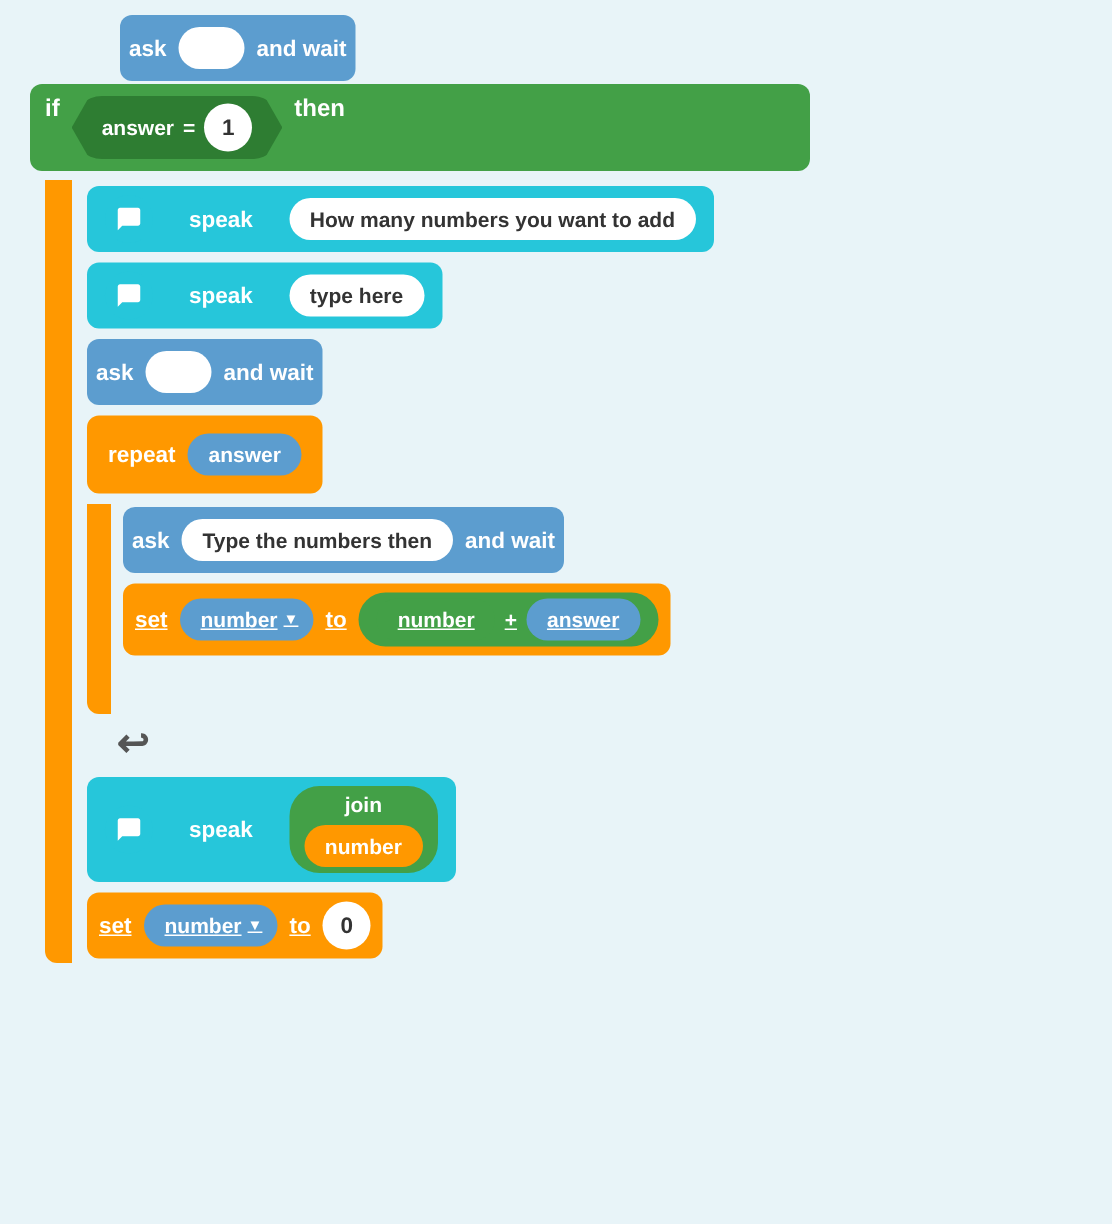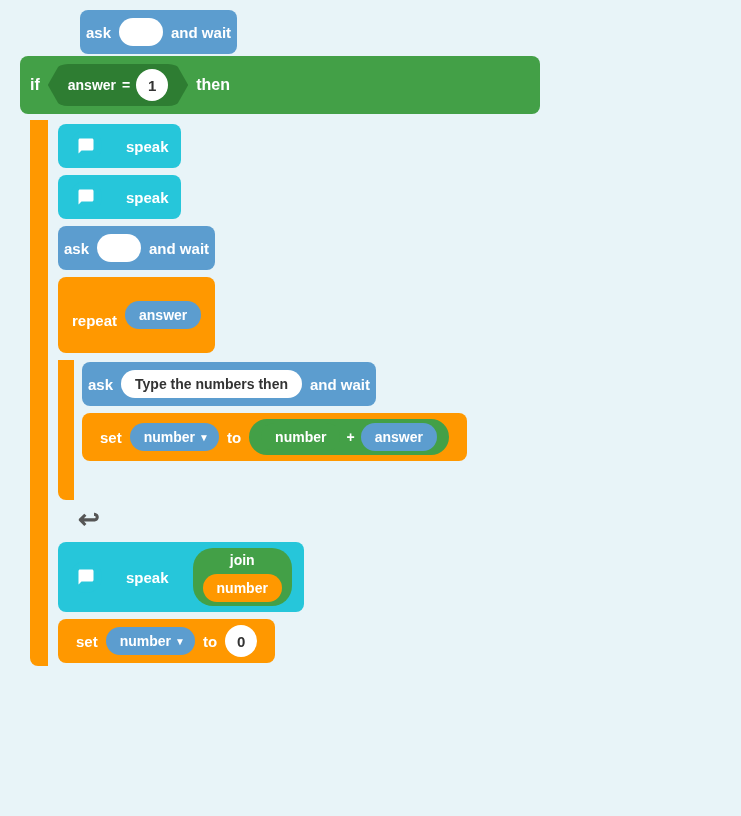--- a/index.html
+++ b/index.html
@@ -117,21 +117,21 @@
       align-items: center;
       justify-content: center;
       font-size: 16px;
       color: white;
       position: relative;
     }
 
     
     .if-block {
       display: flex;
-      align-items: center;
+      align-items: flex-start;
       background: #43a047;
       border-radius: 8px;
       padding: 8px 16px 8px 10px;
       color: white;
       font-size: 16px;
       font-weight: bold;
       gap: 8px;
       margin-bottom: 4px;
     }
 
@@ -146,24 +146,24 @@
       color: white;
       font-size: 14px;
       clip-path: polygon(12px 0%, calc(100% - 12px) 0%, 100% 50%, calc(100% - 12px) 100%, 12px 100%, 0% 50%);
       padding-left: 20px;
       padding-right: 20px;
     }
 
     
     .repeat-block {
       display: flex;
-      align-items: flex-end;
+      align-items: center;
       background: #ff9800;
       border-radius: 8px;
-      padding: 24px 14px;
+      padding: 12px 14px;
       color: white;
       font-size: 15px;
       font-weight: bold;
       gap: 8px;
     }
 
     
     .pill-dropdown {
       background: #5c9dcf;
       color: white;
@@ -207,25 +207,26 @@
       font-weight: bold;
       flex-direction: column;
     }
 
     
     .set-block {
       display: inline-flex;
       align-items: center;
       background: #ff9800;
       border-radius: 8px;
-      padding: 6px 18px;
+      padding: 6px 8px;
       color: white;
       font-size: 15px;
       font-weight: bold;
       gap: 8px;
+      text-decoration: underline;
     }
 
     
     .math-block {
       background: #43a047;
       border-radius: 20px;
       padding: 4px 12px;
       display: inline-flex;
       align-items: center;
       gap: 6px;
@@ -275,31 +276,33 @@
     <div style="display:flex; flex-direction:column; gap:4px; padding-top:4px;">
 
       <div class="row">
         <div class="speak-block">
           <div class="speech-icon">
             <svg width="18" height="18" viewBox="0 0 24 24" fill="white">
               <path d="M20 2H4c-1.1 0-2 .9-2 2v18l4-4h14c1.1 0 2-.9 2-2V4c0-1.1-.9-2-2-2z"></path>
             </svg>
           </div>
           <span>speak</span>
+          <span class="pill">How many numbers you want to add</span>
         </div>
       </div>
 
       <div class="row">
         <div class="speak-block">
           <div class="speech-icon">
             <svg width="18" height="18" viewBox="0 0 24 24" fill="white">
               <path d="M20 2H4c-1.1 0-2 .9-2 2v18l4-4h14c1.1 0 2-.9 2-2V4c0-1.1-.9-2-2-2z"></path>
             </svg>
           </div>
           <span>speak</span>
+          <span class="pill">type here</span>
         </div>
       </div>
 
       <div class="row">
         <div class="puzzle-block block-blue">
           <span>ask</span>
           <span class="oval-blank"></span>
           <span>and wait</span>
         </div>
       </div>

